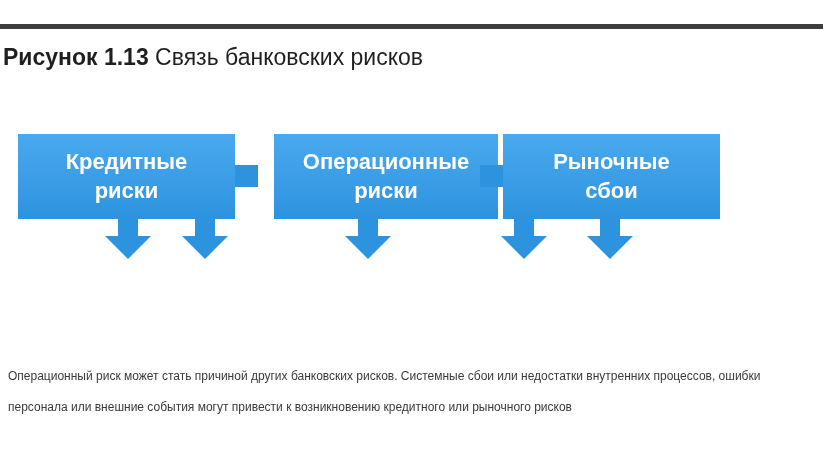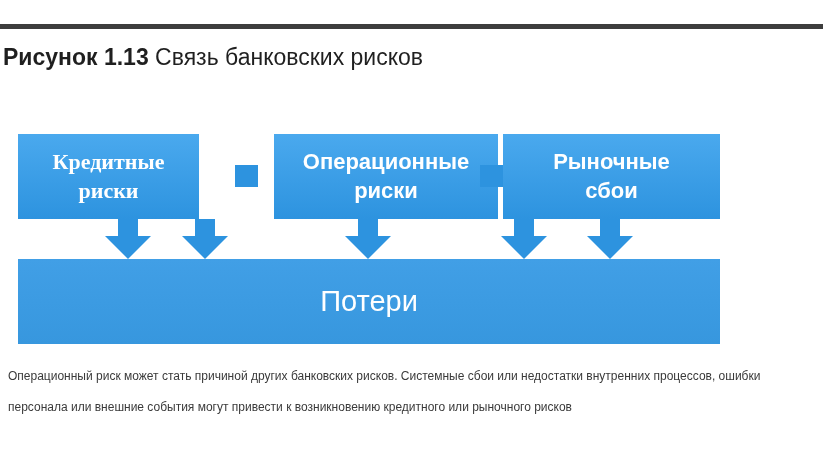--- a/index.html
+++ b/index.html
@@ -43,21 +43,21 @@
     color: #ffffff;
     display: flex;
     align-items: center;
     justify-content: center;
     text-align: center;
     font-size: 22px;
     font-weight: 700;
     line-height: 1.3;
     padding: 0 30px;
   }
-  .box1 { left: 0;   width: 181px; font-family: Liberation Serif, serif; }
+  .box1 { left: 0;   width: 217px; }
   .box2 { left: 256px; width: 224px; }
   .box3 { left: 485px; width: 217px; }
 
   .connector {
     position: absolute;
     top: 31px; height: 22px;
     background: var(--connector-color, #2d93df);
   }
   .c1 { left: 217px; width: 23px; }
   .c2 { left: 462px; width: 23px; }
@@ -147,21 +147,18 @@
     </div>
     <div class="arrow a4">
       <div class="shaft"></div>
       <div class="head"></div>
     </div>
     <div class="arrow a5">
       <div class="shaft"></div>
       <div class="head"></div>
     </div>
 
-    <div class="result-box">
-      <span>Потери</span>
-    </div>
 
   </div>
 
   <p class="caption">Операционный риск может стать причиной других банковских рисков. Системные сбои или недостатки внутренних процессов, ошибки персонала или внешние события могут привести к возникновению кредитного или рыночного рисков</p>
 
 </div>
 
 </body></html>

